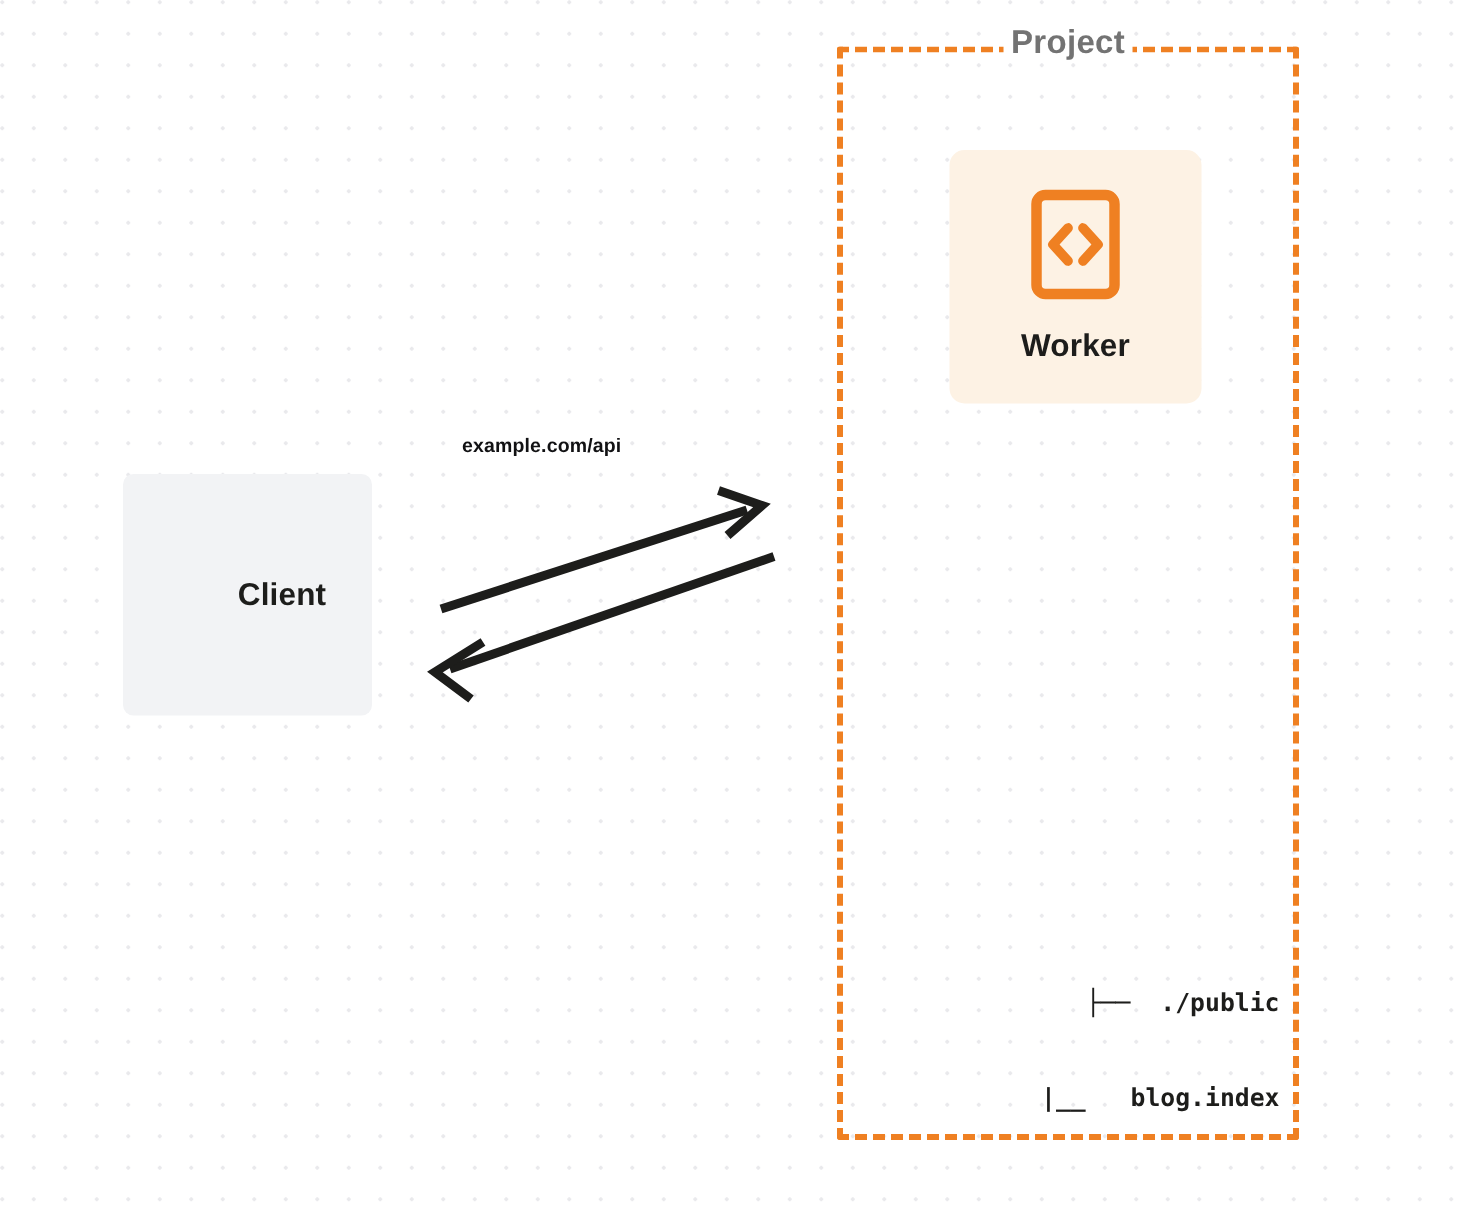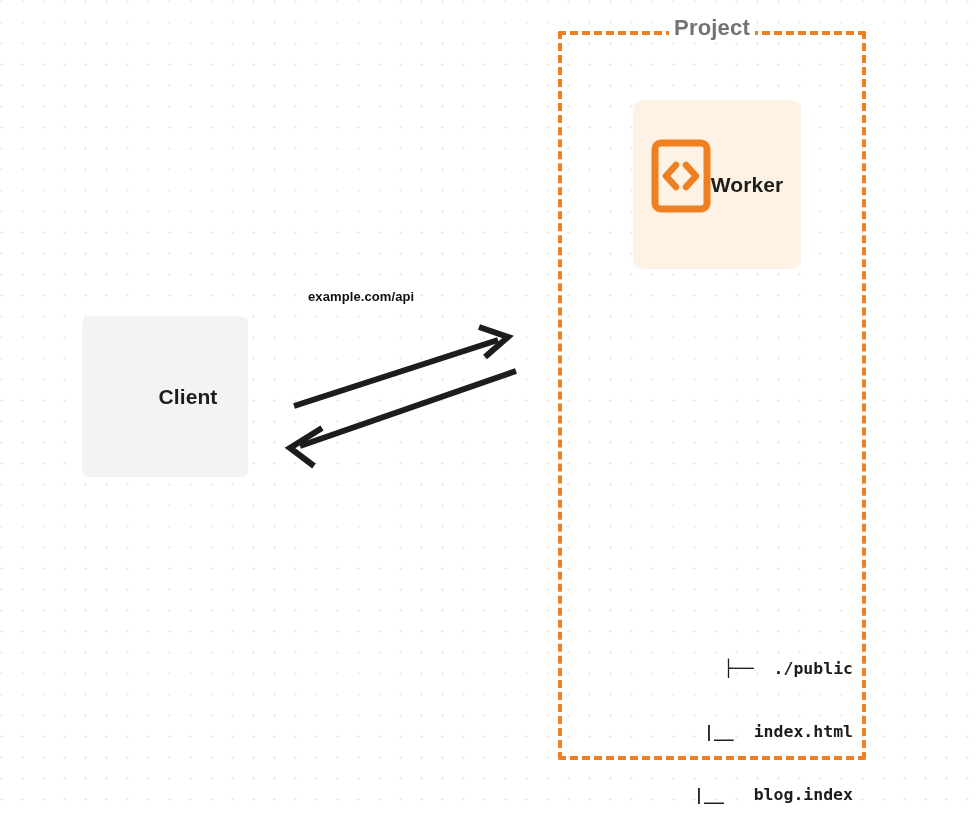--- a/index.html
+++ b/index.html
@@ -71,21 +71,21 @@
     letter-spacing: .2px;
     white-space: nowrap;
   }
 
   
   .service-card {
     position: absolute;
     background: #fdf2e4;
     border-radius: 10px;
     display: flex;
-    flex-direction: row;
+    flex-direction: column;
     align-items: center;
     justify-content: center;
   }
   .service-card.worker {
     left: 75px;
     top: 69px;
     width: 168px;
     height: 169px;
   }
   .service-card.assets {
@@ -179,19 +179,18 @@
           <polyline points="25,26 15,37 25,48" fill="none" stroke="#ef8022" stroke-width="6.5" stroke-linecap="round" stroke-linejoin="round"></polyline>
           <polyline points="35,26 45,37 35,48" fill="none" stroke="#ef8022" stroke-width="6.5" stroke-linecap="round" stroke-linejoin="round"></polyline>
         </svg>
       </span>
       <span class="service-label">Worker</span>
     </div>
 
 
     <div class="file-tree">
       <span class="tree-line">├──  ./public</span>
-      <span class="tree-line">    |__  index.html</span>
       <span class="tree-line">    |__   blog.index</span>
       
     </div>
   </div>
 
 </div>
 
 </body></html>

